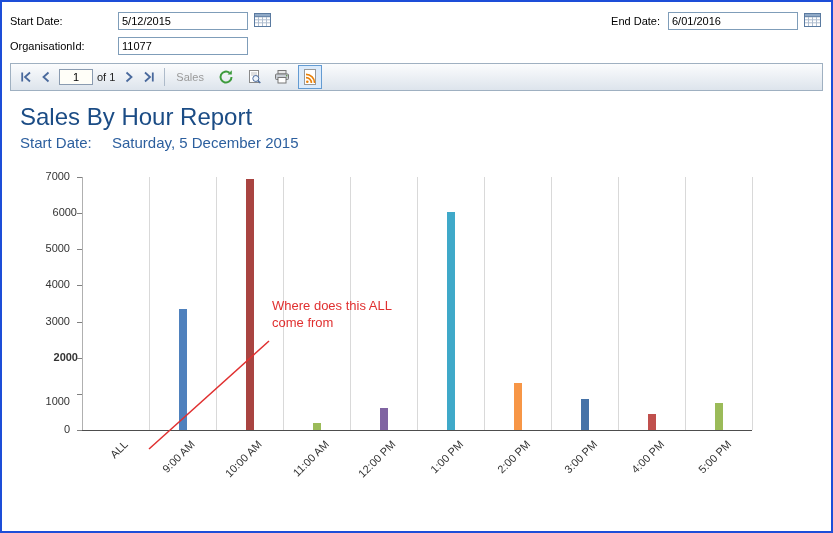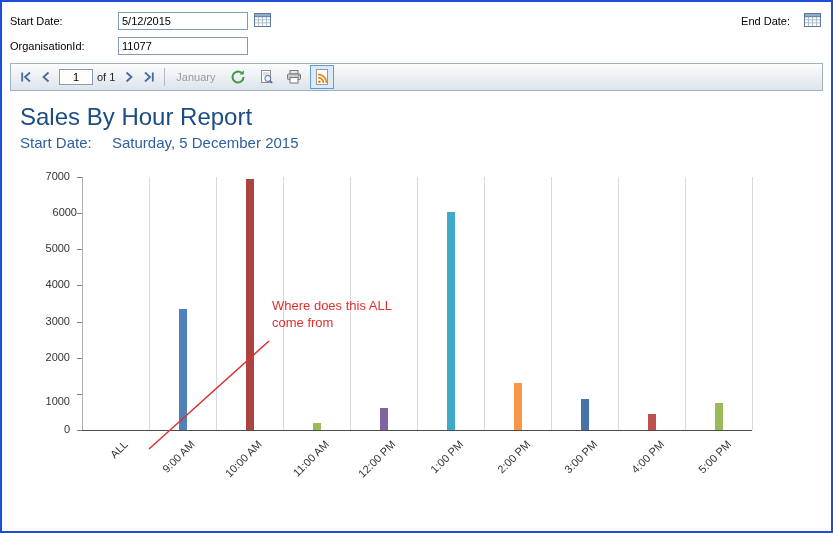--- a/index.html
+++ b/index.html
@@ -68,20 +68,21 @@
             <line x1="4.5" y1="5" x2="4.5" y2="14"></line>
               <line x1="8.5" y1="5" x2="8.5" y2="14"></line>
               <line x1="12.5" y1="5" x2="12.5" y2="14"></line>
             <line x1="1" y1="7.8" x2="16" y2="7.8"></line>
               <line x1="1" y1="10.8" x2="16" y2="10.8"></line>
           </g>
         </svg>
       </button>
       <div class="spacer"></div>
       <label class="plabel end">End Date:</label>
+      <input class="pinput" value="6/01/2016" style="">
       <button class="calbtn">
         <svg width="17" height="15" viewBox="0 0 17 15">
           <rect x="0.5" y="1.5" width="16" height="13" fill="#fff" stroke="#5a7aa0"></rect>
           <rect x="0.5" y="1.5" width="16" height="3.2" fill="#8fa9c7" stroke="#5a7aa0"></rect>
           <g stroke="#aebdcf">
             <line x1="4.5" y1="5" x2="4.5" y2="14"></line>
               <line x1="8.5" y1="5" x2="8.5" y2="14"></line>
               <line x1="12.5" y1="5" x2="12.5" y2="14"></line>
             <line x1="1" y1="7.8" x2="16" y2="7.8"></line>
               <line x1="1" y1="10.8" x2="16" y2="10.8"></line>
@@ -114,21 +115,21 @@
         <path d="M4.5 2.5 9.5 7l-5 4.5"></path>
       </svg>
     </button>
     <button class="navbtn">
       <svg width="14" height="14" viewBox="0 0 14 14" fill="none" stroke="#49699c" stroke-width="1.8">
         <path d="M3 2.5 8 7l-5 4.5"></path>
           <path d="M10.8 2.5v9"></path>
       </svg>
     </button>
     <div class="sep"></div>
-    <span class="export-link">January</span>
+    <span class="export-link">Sales</span>
     <button class="iconbtn">
       <svg width="16" height="16" viewBox="0 0 16 16">
         <path d="M13.5 8a5.5 5.5 0 1 1-2-4.2" fill="none" stroke="#3d9b3d" stroke-width="2"></path>
         <path d="M13.8 1.2v4.2h-4.2z" fill="#3d9b3d"></path>
       </svg>
     </button>
     <button class="iconbtn">
       <svg width="16" height="16" viewBox="0 0 16 16">
         <rect x="3.5" y="1.5" width="9" height="12" fill="#fff" stroke="#8a8a8a"></rect>
         <line x1="5" y1="4" x2="11" y2="4" stroke="#c0c0c0"></line>
@@ -170,21 +171,21 @@
         <div class="grid-v" style="left: 415px; top: 10px; height: 253px;"></div>
         <div class="grid-v" style="left: 482px; top: 10px; height: 253px;"></div>
         <div class="grid-v" style="left: 549px; top: 10px; height: 253px;"></div>
         <div class="grid-v" style="left: 616px; top: 10px; height: 253px;"></div>
         <div class="grid-v" style="left: 683px; top: 10px; height: 253px;"></div>
         <div class="grid-v" style="left: 750px; top: 10px; height: 253px;"></div>
         <div class="ylabel" style="left: 0px; top: 256px; width: 68px;">0</div>
         <div class="ytick" style="left: 75px; top: 263px;"></div>
         <div class="ylabel" style="left: 0px; top: 219.857px; width: 68px; margin-top: 8px;">1000</div>
         <div class="ytick" style="left: 75px; top: 226.857px;"></div>
-        <div class="ylabel" style="left: 0px; top: 183.714px; width: 68px;">2000</div>
+        <div class="ylabel" style="left: 8px; top: 183.714px; width: 68px; font-weight: bold;">2000</div>
         <div class="ytick" style="left: 75px; top: 190.714px;"></div>
         <div class="ylabel" style="left: 0px; top: 147.571px; width: 68px;">3000</div>
         <div class="ytick" style="left: 75px; top: 154.571px;"></div>
         <div class="ylabel" style="left: 0px; top: 111.429px; width: 68px;">4000</div>
         <div class="ytick" style="left: 75px; top: 118.429px;"></div>
         <div class="ylabel" style="left: 0px; top: 75.2857px; width: 68px;">5000</div>
         <div class="ytick" style="left: 75px; top: 82.2857px;"></div>
         <div class="ylabel" style="left: 0px; top: 39.1429px; width: 68px; margin-left: 7px;">6000</div>
         <div class="ytick" style="left: 75px; top: 46.1429px;"></div>
         <div class="ylabel" style="left: 0px; top: 3px; width: 68px;">7000</div>

